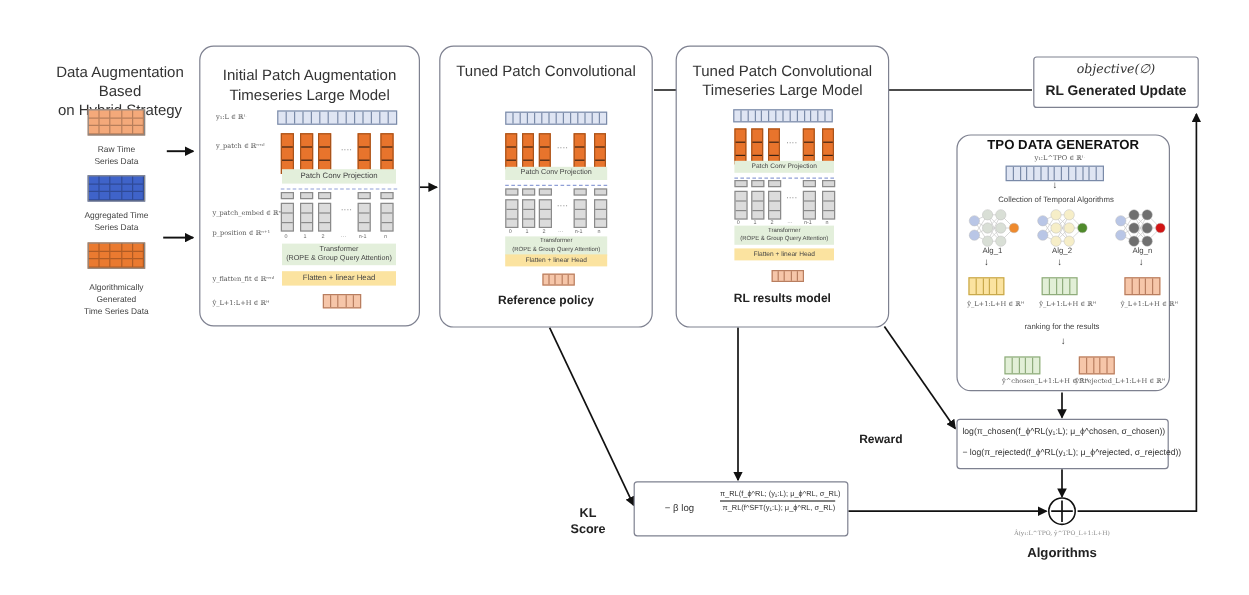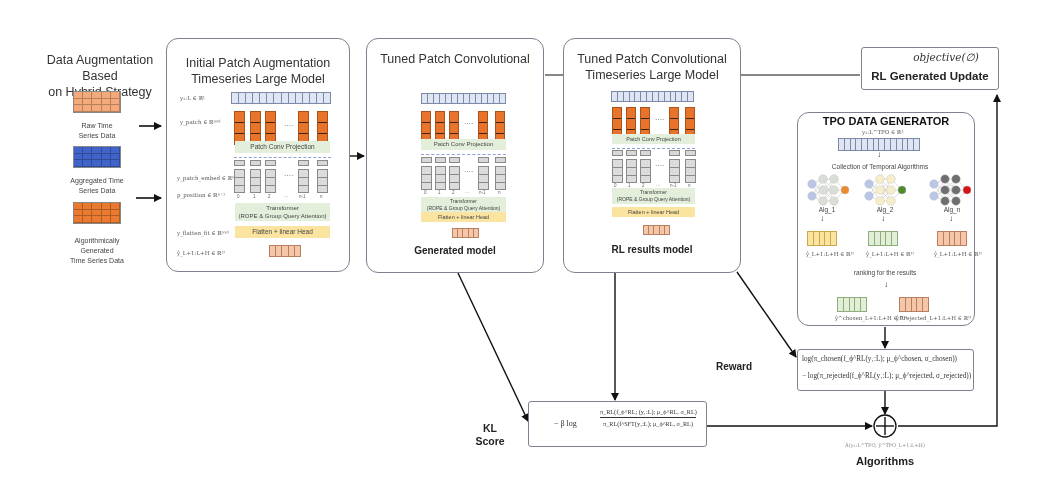--- a/index.html
+++ b/index.html
@@ -26,21 +26,21 @@
   .yellowbar { position: absolute; background: #fbe3a0; color: #444; text-align: center; font-size: 6.5px; }
   .dash { position: absolute; border-top: 1px dashed #8f9fd6; height: 0; }
   .outbar { position: absolute; display: flex; border: 1px solid #b87e60; background: #f6c6a9; box-sizing: border-box; }
   .outbar span { flex: 1; border-right: 1px solid #b87e60; }
   .outbar span:last-child { border-right: none; }
   .gridblock { position: absolute; width: 48px; height: 22px; display: grid; grid-template-columns: repeat(5, 1fr); grid-template-rows: repeat(3,1fr); border: 1px solid #888; box-sizing: border-box; }
   .gridblock span { border-right: 1px solid rgba(0,0,0,0.25); border-bottom: 1px solid rgba(0,0,0,0.25); }
   .idx { position: absolute; font-size: 4.5px; color: #666; }
   .dots { position: absolute; font-size: 7px; color: #777; }
   .small { font-size: 6.5px; color: #444; }
-  .formula { position: absolute; font-family: Liberation Serif, serif; color: #333; white-space: nowrap; }
+  .formula { position: absolute; font-family: Liberation Sans, sans-serif; color: #333; white-space: nowrap; text-align: right; }
   svg.overlay { position: absolute; left: 0; top: 0; }
 </style>
 </head>
 <body>
 
 <svg class="overlay" width="1041" height="496">
   <defs>
     <marker id="ah" markerWidth="8" markerHeight="8" refX="7" refY="4" orient="auto" markerUnits="userSpaceOnUse">
       <path d="M0,0 L8,4 L0,8 z" fill="#111"></path>
     </marker>
@@ -271,21 +271,21 @@
   <div>(ROPE  &amp; Group Query Attention)</div>
 </div>
 <div class="yellowbar" style="left:421px;top:212px;width:85px;height:10px;line-height:10px;font-size:5.5px;">Flatten + linear Head</div>
 <div class="outbar" style="left:452px;top:228px;width:27px;height:10px;">
   <span></span>
     <span></span>
     <span></span>
     <span></span>
     <span></span>
 </div>
-<div class="abs center bold" style="left:366px;top:245px;width:178px;font-size:10px;">Generated model</div>
+<div class="abs center bold" style="left:366px;top:245px;width:178px;font-size:10px;">Reference policy</div>
 
 <div class="box" style="left:563px;top:38px;width:178px;height:235px;"></div>
 <div class="title" style="left:563px;top:51px;width:178px;">
   <div>Tuned Patch Convolutional</div>
   <div>Timeseries Large Model</div>
 </div>
 <div class="bar" style="left:611px;top:91px;width:83px;height:11px;">
   <span></span>
     <span></span>
     <span></span>
@@ -344,21 +344,21 @@
 <div class="outbar" style="left:643px;top:225px;width:27px;height:10px;">
   <span></span>
     <span></span>
     <span></span>
     <span></span>
     <span></span>
 </div>
 <div class="abs center bold" style="left:563px;top:244px;width:178px;font-size:10px;">RL results model</div>
 
 <div class="box" style="left:861px;top:47px;width:138px;height:43px;border-radius:3px;"></div>
-<div class="abs center" style="left:861px;top:51px;width:138px;font-family:'DejaVu Serif',serif;font-style:italic;font-size:10.5px;color:#333;padding-left:16px;">objective(∅)</div>
+<div class="abs center" style="left:861px;top:51px;width:138px;font-family:'DejaVu Serif',serif;font-style:italic;font-size:10.5px;color:#333;">objective(∅)</div>
 <div class="abs center bold" style="left:861px;top:70px;width:138px;font-size:11.5px;color:#222;">RL Generated Update</div>
 
 <div class="box" style="left:797px;top:112px;width:178px;height:214px;"></div>
 <div class="abs center bold" style="left:797px;top:115px;width:178px;font-size:11px;color:#111;">TPO DATA GENERATOR</div>
 <div class="mathlabel" style="left:862px;top:129px;">y₁:L^TPO ∈ ℝᴸ</div>
 <div class="bar" style="left:838px;top:138px;width:82px;height:13px;">
   <span></span>
     <span></span>
     <span></span>
     <span></span>

